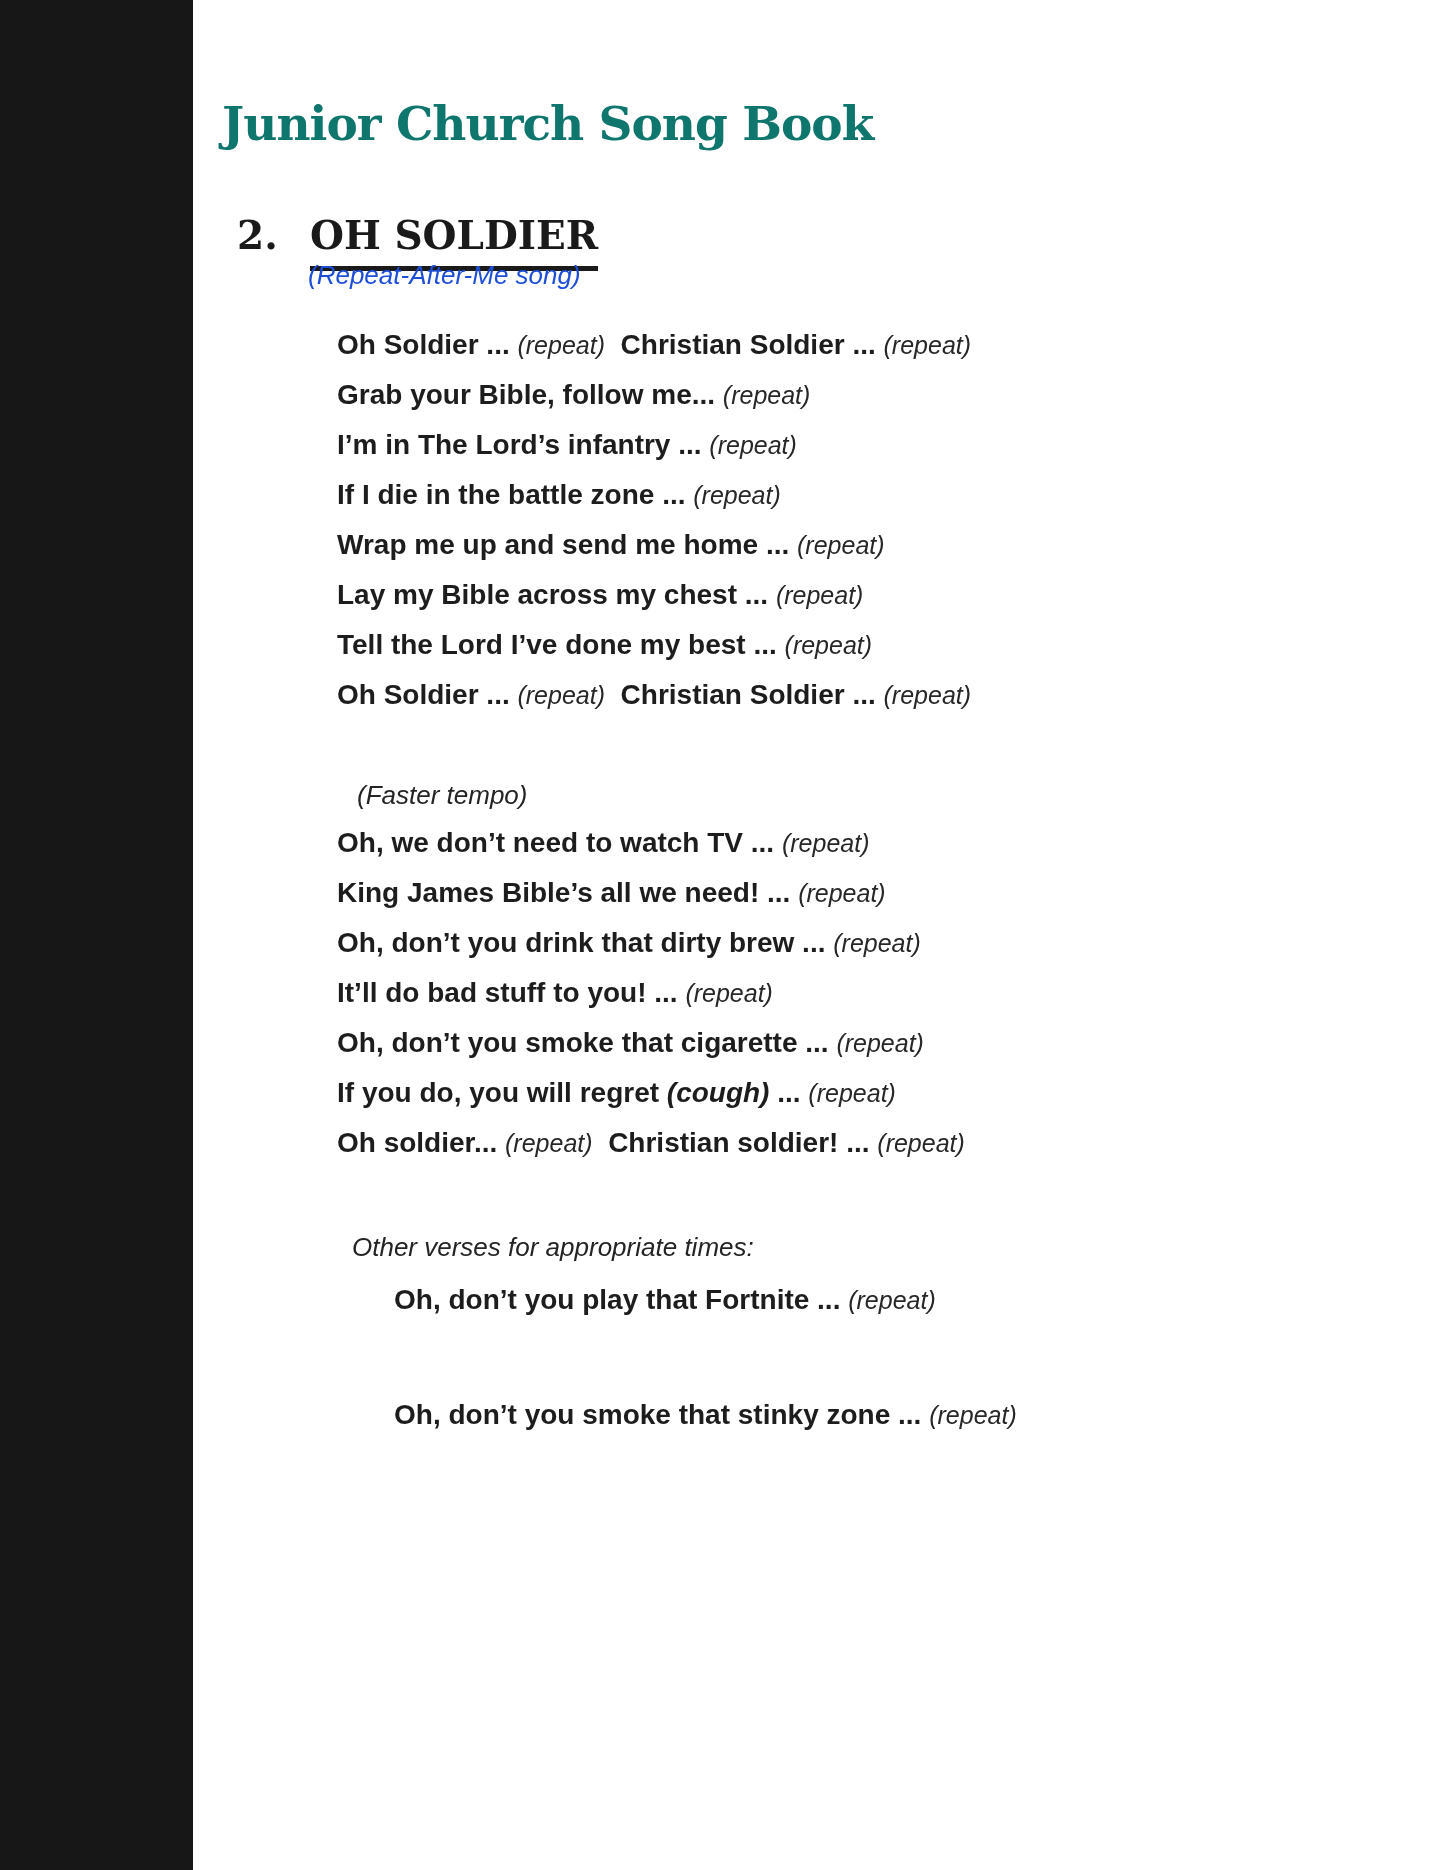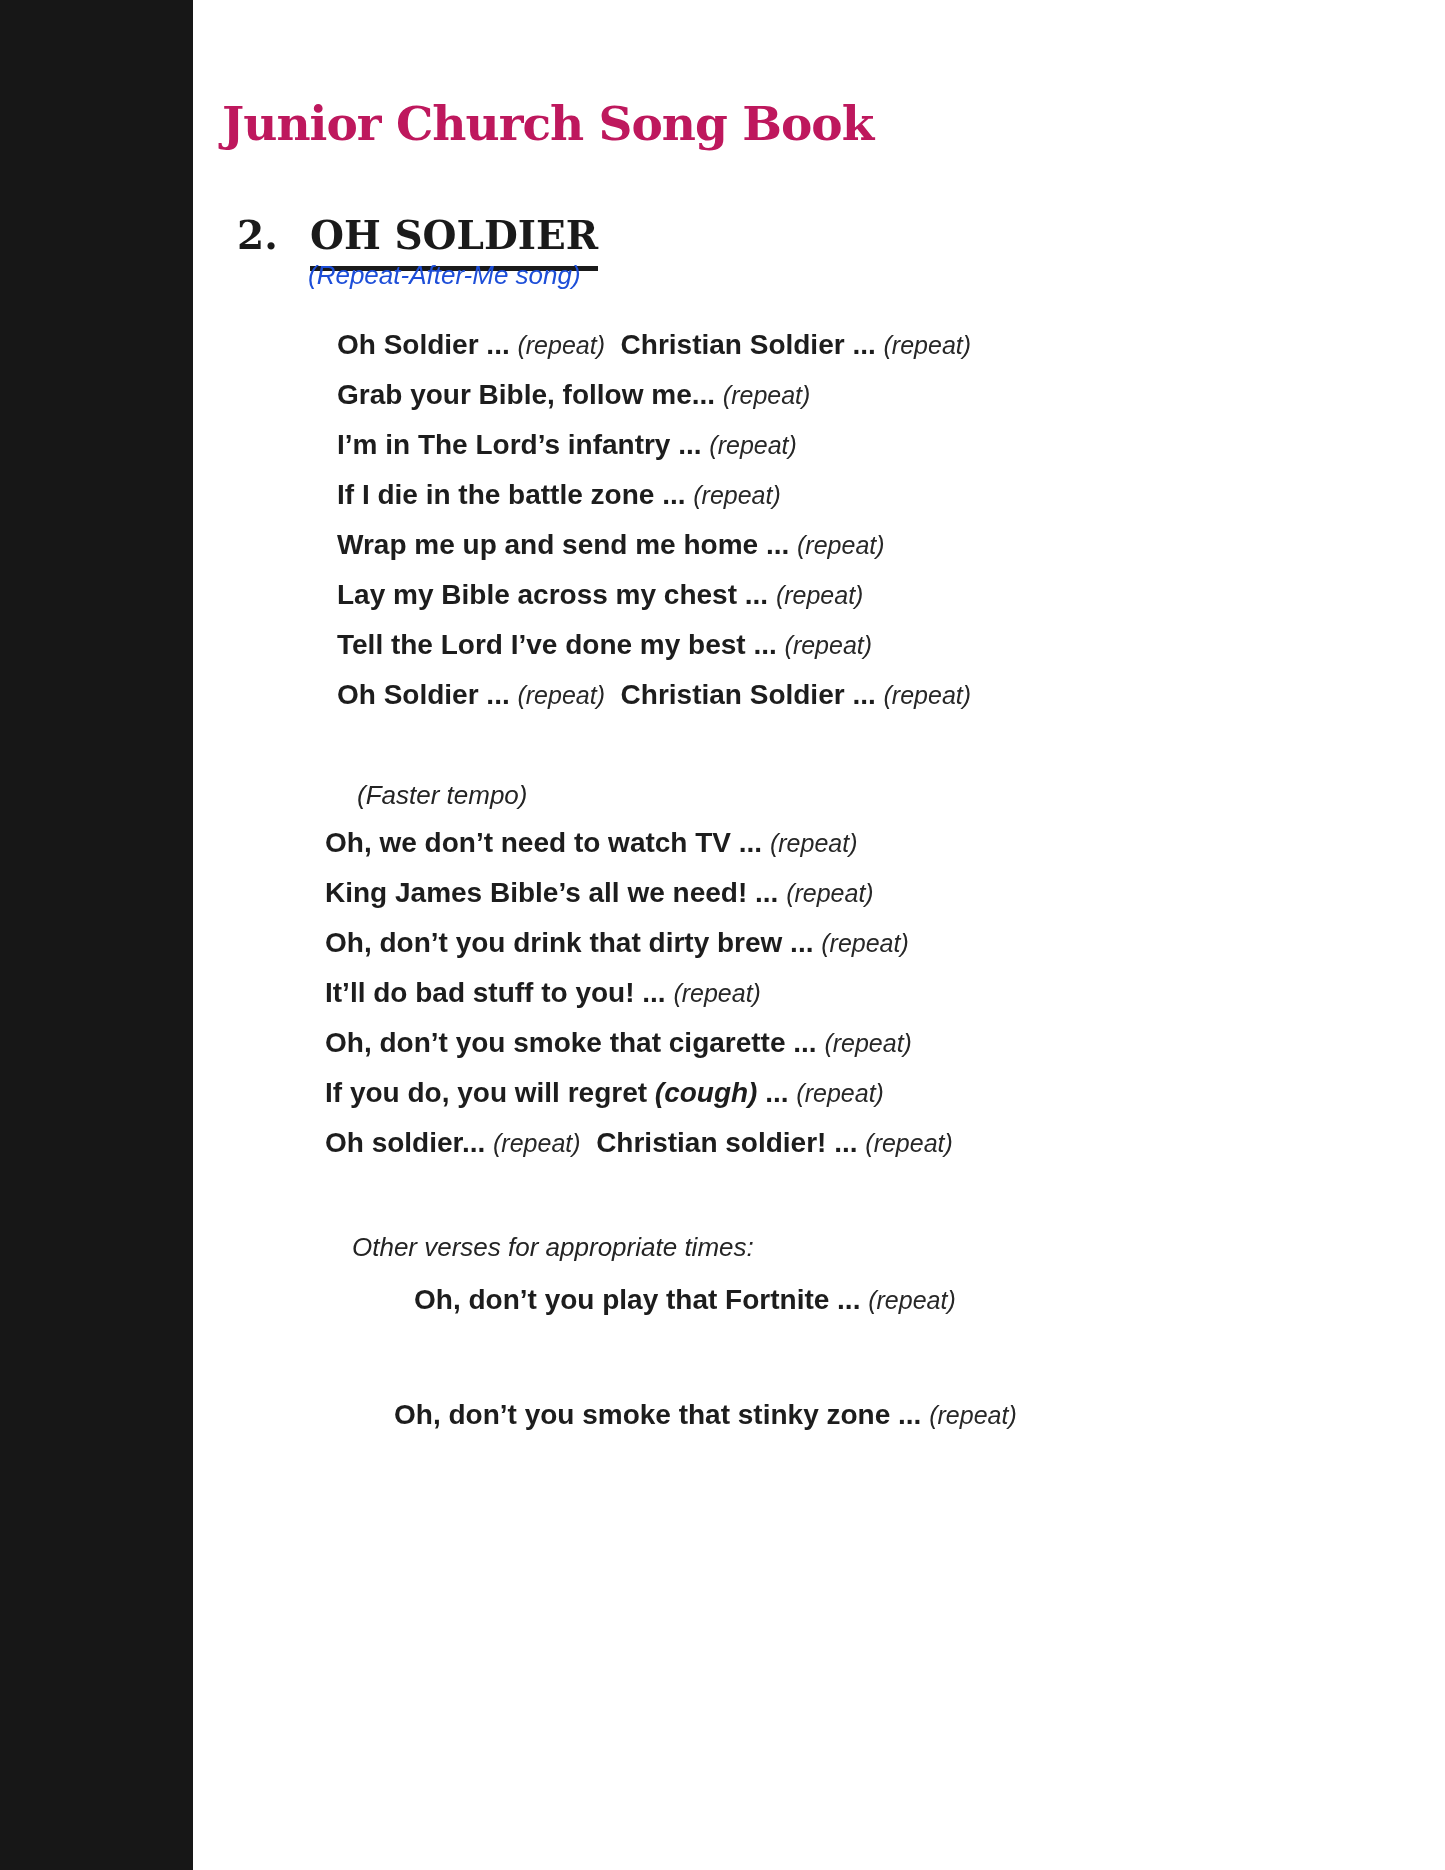--- a/index.html
+++ b/index.html
@@ -25,21 +25,21 @@
     background: #171717;
   }
   #book-title {
     position: absolute;
     left: 222px;
     top: 96px;
     font-family: "DejaVu Serif", serif;
     font-weight: bold;
     font-size: 47px;
     letter-spacing: -1px;
-    color: #be185d;
+    color: #0f766e;
     white-space: pre;
   }
   #song-number {
     position: absolute;
     left: 237px;
     top: 212px;
     font-family: "DejaVu Serif", serif;
     font-weight: bold;
     font-size: 39px;
     color: #1a1a1a;
@@ -83,23 +83,23 @@
     position: absolute;
     font-style: italic;
     font-weight: normal;
     font-size: 26px;
     color: #242424;
     white-space: pre;
     margin-left: 20px;
   }
   #stanza-1 { left: 337px; top: 320px; }
   #faster-tempo-label { left: 337px; top: 780px; }
-  #stanza-2 { left: 325px; top: 818px; }
+  #stanza-2 { left: 337px; top: 818px; }
   #other-verses-label { left: 332px; top: 1232px; }
-  #stanza-3 { left: 414px; top: 1275px; }
+  #stanza-3 { left: 394px; top: 1275px; }
   #stanza-4 { left: 394px; top: 1390px; }
 </style>
 </head>
 <body>
 
 <div id="page">
   <div id="left-bar"></div>
 
   <div id="book-title">Junior Church Song Book</div>
 

